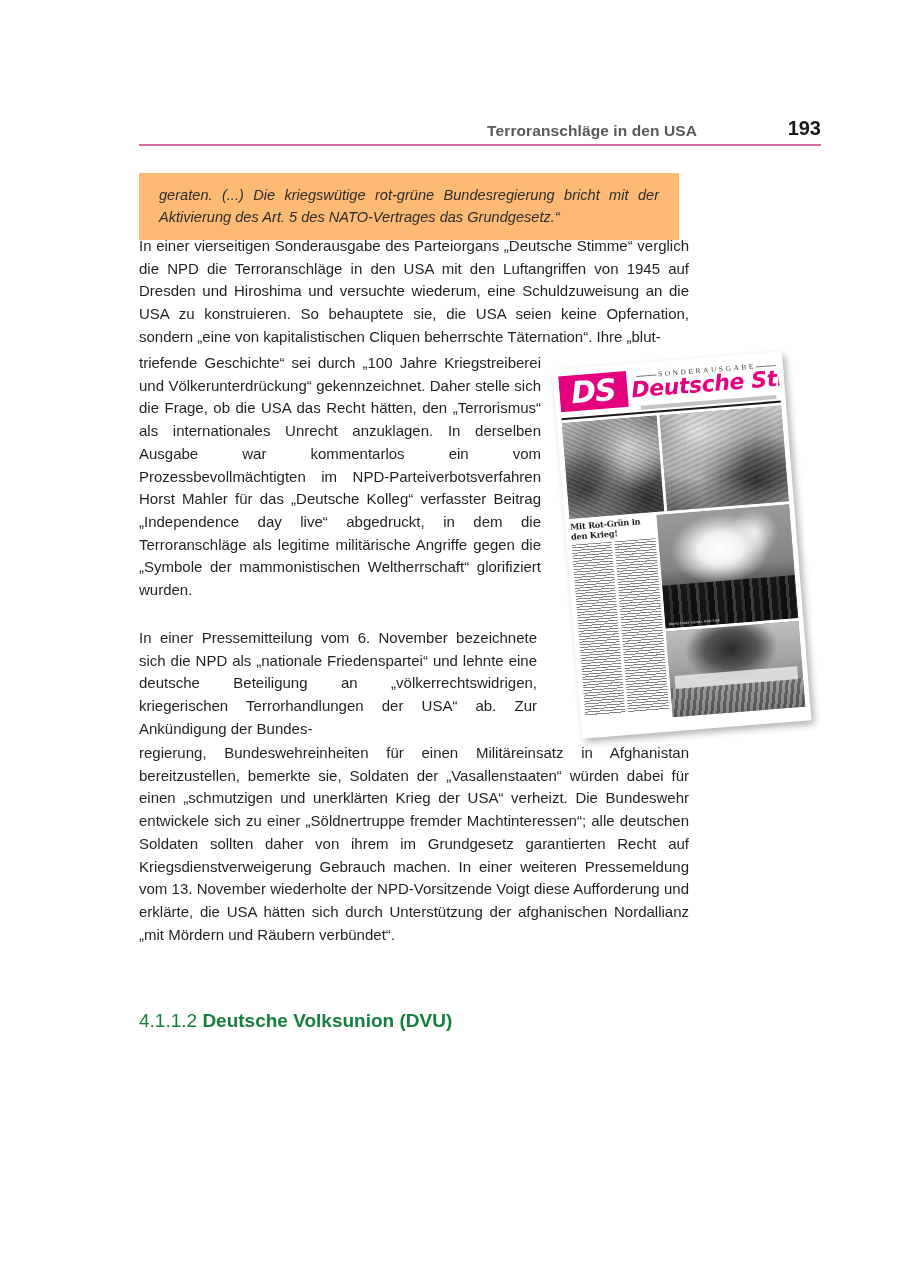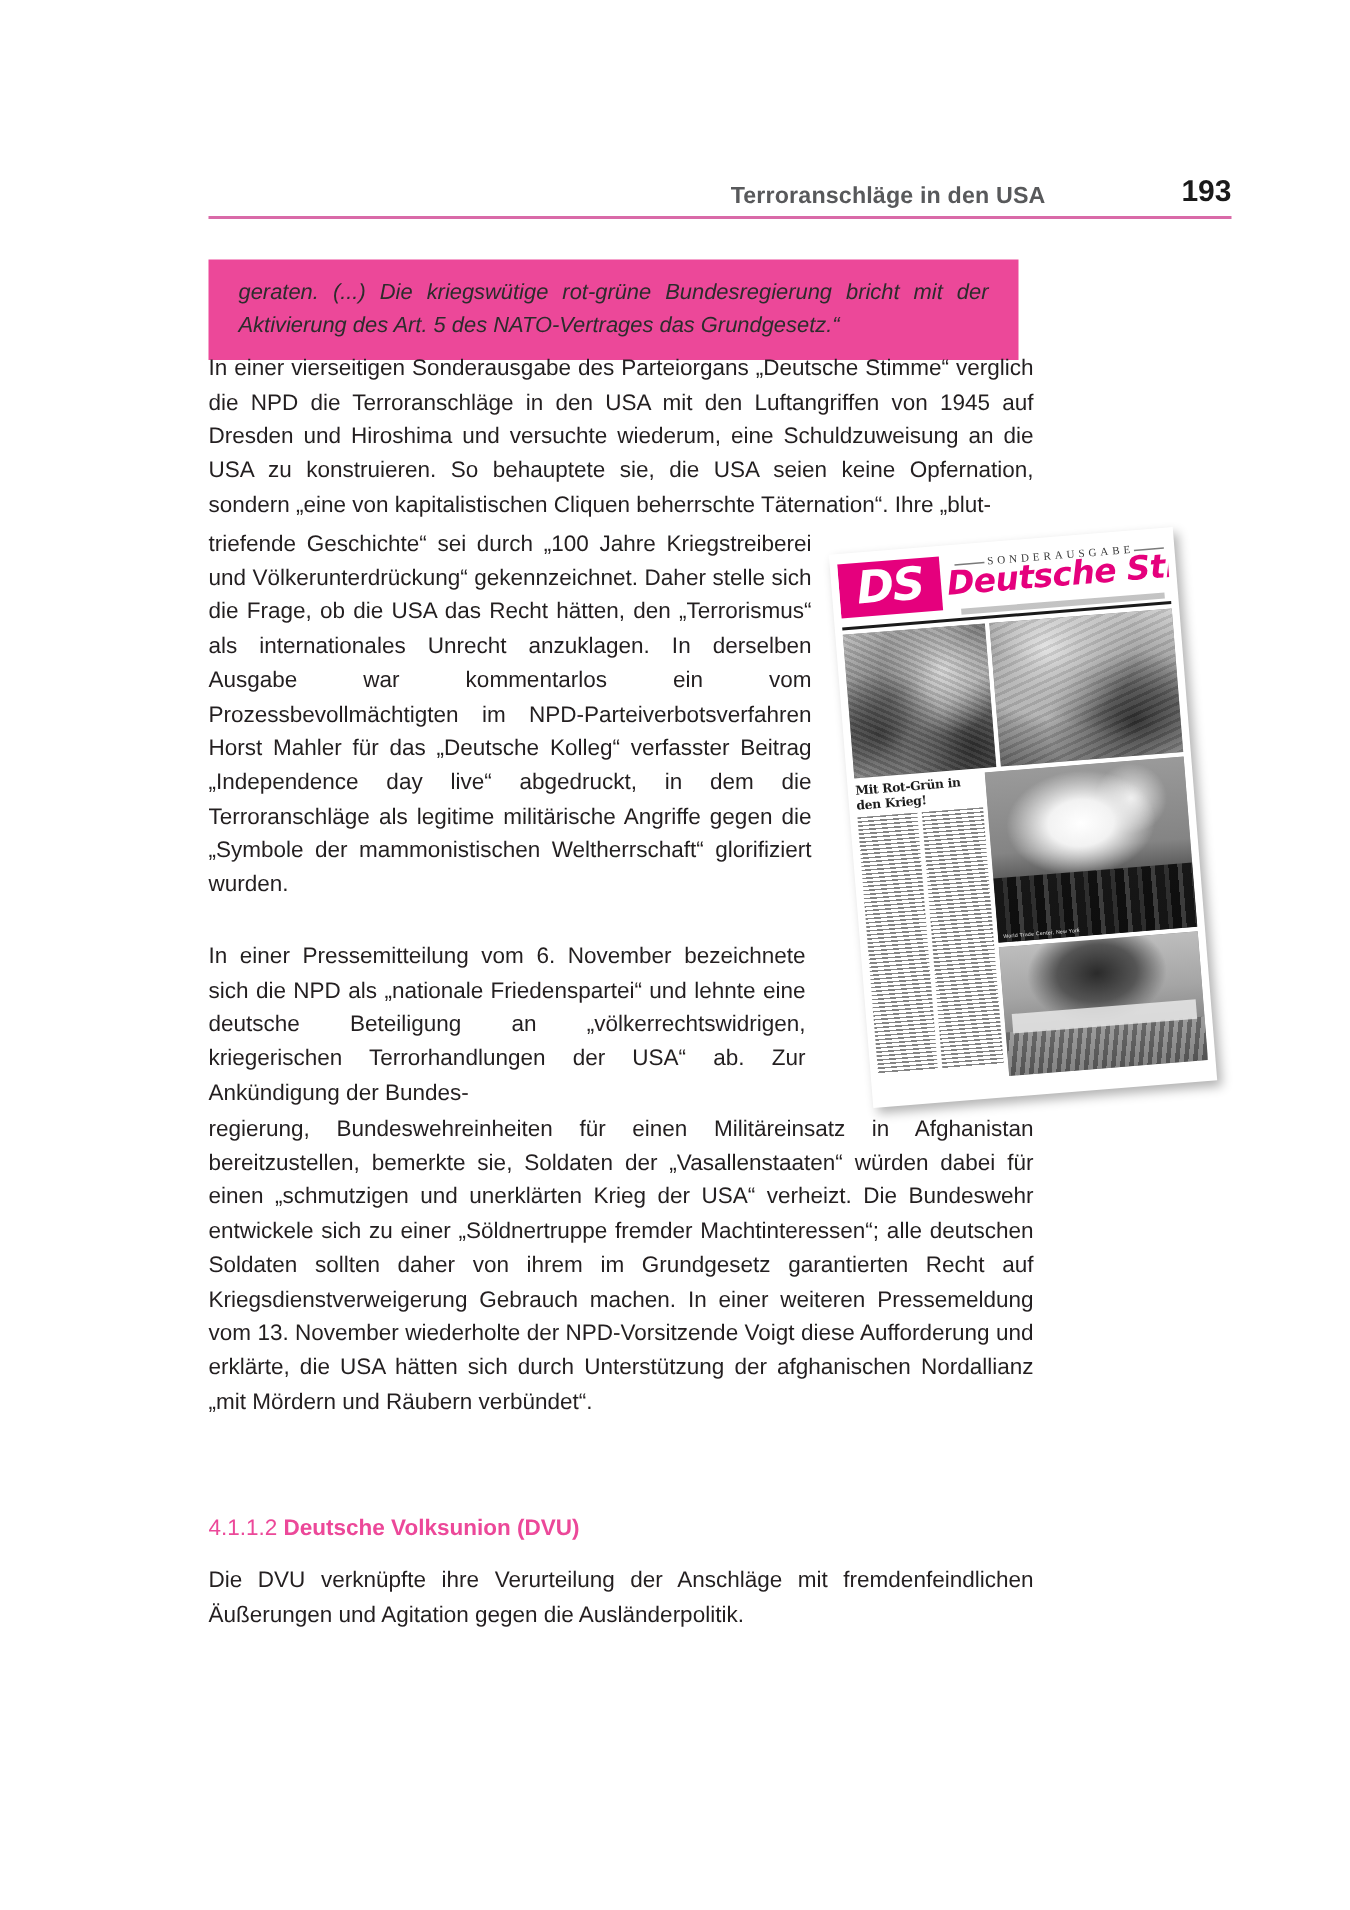--- a/index.html
+++ b/index.html
@@ -53,21 +53,21 @@
     background: #d96aa8;
   }
 
   
   .quotebox {
     position: absolute;
     left: 128px;
     top: 173px;
     width: 540px;
     padding: 11px 20px 12px 20px;
-    background: #ec4899;
+    background: #fdba74;
   }
   .quotebox p {
     margin: 0;
     font-size: 14.6px;
     line-height: 1.52;
     font-style: italic;
     color: #2c2c2c;
     text-align: justify;
   }
 
@@ -103,22 +103,22 @@
   }
 
   .para-4 { top: 742px; width: 550px; }
 
   
   .h-sub {
     position: absolute;
     left: 128px;
     top: 1010px;
     width: 550px;
-    font-size: 15px;
-    color: #ec4899;
+    font-size: 19px;
+    color: #15803d;
   }
   .h-sub .num { font-weight: normal; }
   .h-sub .ttl { font-weight: bold; }
 
   .para-5 { top: 1043px; width: 550px; }
 
   
   .clipping {
     position: absolute;
     left: 556px;
@@ -321,23 +321,20 @@
 
   <div class="col para-4">
     <p>regierung, Bundeswehreinheiten für einen Militäreinsatz in Afghanistan bereitzustellen, bemerkte sie, Soldaten der „Vasallenstaaten“ würden dabei für einen „schmutzigen und unerklärten Krieg der USA“ verheizt. Die Bundeswehr entwickele sich zu einer „Söldnertruppe fremder Machtinteressen“; alle deutschen Soldaten sollten daher von ihrem im Grundgesetz garantierten Recht auf Kriegsdienstverweigerung Gebrauch machen. In einer weiteren Pressemeldung vom 13. November wiederholte der NPD-Vorsitzende Voigt diese Aufforderung und erklärte, die USA hätten sich durch Unterstützung der afghanischen Nordallianz „mit Mördern und Räubern verbündet“.</p>
   </div>
 
   <div class="h-sub">
     <span class="num">4.1.1.2</span>
     <span class="ttl">Deutsche Volksunion (DVU)</span>
   </div>
 
-  <div class="col para-5">
-    <p>Die DVU verknüpfte ihre Verurteilung der Anschläge mit fremdenfeindlichen Äußerungen und Agitation gegen die Ausländerpolitik.</p>
-  </div>
 
   <div class="clipping">
     <div class="np">
 
       <div class="np-head">
         <div class="np-ds">DS</div>
         <div class="np-sonder">SONDERAUSGABE</div>
         <div class="np-title">Deutsche Stimme</div>
         <div class="np-strap"></div>
       </div>

